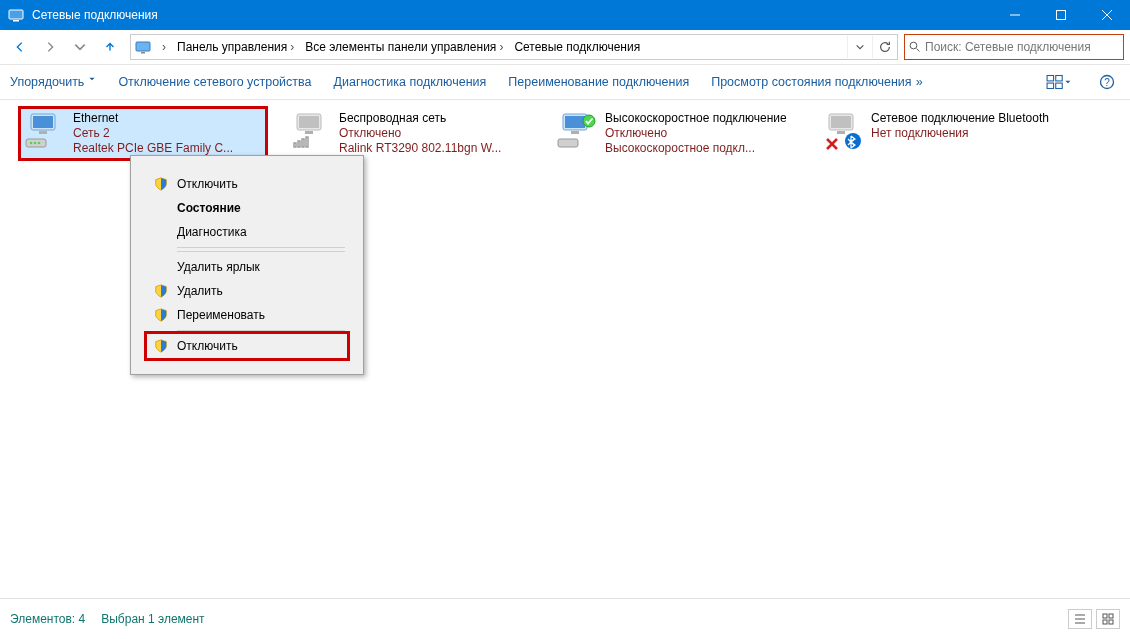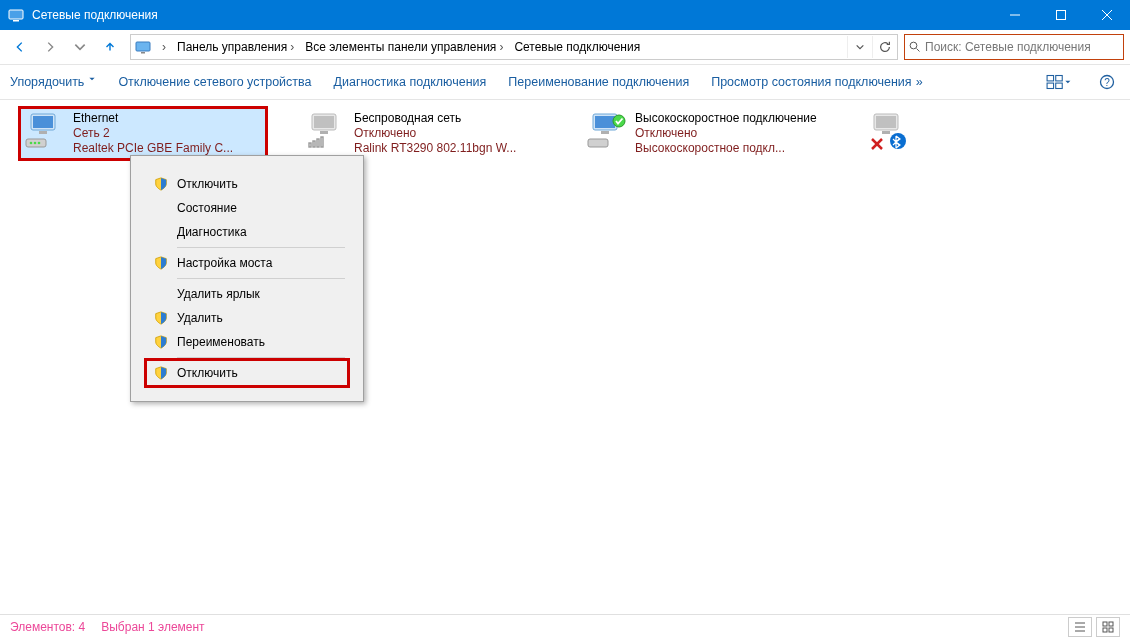--- a/index.html
+++ b/index.html
@@ -22,37 +22,37 @@
 .addrbar-tool{width:24px;height:22px;display:flex;align-items:center;justify-content:center;border-left:1px solid #eee;color:#555}
 .searchbox{width:210px;height:24px;border:1px solid #c2410c;display:flex;align-items:center;padding:0 4px;color:#777;background:#fff}
 .searchbox .sicon{margin-right:4px;color:#555}
 
 .toolbar{height:34px;background:#fff;border-bottom:1px solid #e5e5e5;display:flex;align-items:center;padding:0 10px;gap:22px;color:#1a5ea1}
 .toolbar .titem{display:flex;align-items:flex-start;gap:4px;font-size:12.5px;white-space:nowrap;cursor:default}
 .toolbar .spacer{flex:1}
 .toolbar .ticon{width:26px;height:26px;display:flex;align-items:center;justify-content:center;color:#2060a0}
 
 .content{flex:1;background:#fff;position:relative;padding:8px 20px}
-.conn-grid{display:flex;gap:35px;flex-wrap:wrap}
+.conn-grid{display:flex;gap:20px;flex-wrap:wrap}
 .conn{width:240px;display:flex;gap:6px;padding:2px;border:1px solid transparent}
 .conn.selected{background:#cce8ff;border:1px solid #99d1ff}
 .conn.highlight-red{outline:3px solid #cc0000;outline-offset:-1px}
 .conn .cicon{width:44px;height:40px;flex-shrink:0;position:relative}
 .conn .ctext{display:flex;flex-direction:column;overflow:hidden;line-height:15px;font-size:12px;flex:1}
 .conn .ctext .l1{color:#000;white-space:nowrap;overflow:hidden;text-overflow:ellipsis}
 .conn .ctext .l2,.conn .ctext .l3{color:#7f1d1d;white-space:nowrap;overflow:hidden;text-overflow:ellipsis}
 
 .context-menu{position:absolute;left:130px;top:55px;width:200px;background:#f0f0f0;border:1px solid #a0a0a0;box-shadow:2px 2px 5px rgba(0,0,0,.3);padding:16px;font-size:12px}
 .cm-item{height:24px;display:flex;align-items:center;padding-left:30px;position:relative;white-space:nowrap}
-.cm-item.bold{font-weight:400}
+.cm-item.bold{font-weight:700}
 .cm-sep{height:1px;background:#d0d0d0;margin:3px 2px 3px 30px}
 .cm-shield{position:absolute;left:6px;width:16px;height:16px;display:flex;align-items:center;justify-content:center}
 .cm-highlight{outline:3px solid #cc0000;outline-offset:0}
 
-.statusbar{height:24px;border-top:1px solid #e0e0e0;background:#fff;display:flex;align-items:center;padding:0 10px;font-size:12px;color:#ec4899;gap:16px}
+.statusbar{height:24px;border-top:1px solid #e0e0e0;background:#fff;display:flex;align-items:center;padding:8px 10px;font-size:12px;color:#0f766e;gap:16px}
 .statusbar .sb-right{margin-left:auto;display:flex;gap:4px}
 .sb-view{width:22px;height:18px;border:1px solid #ccc;display:flex;align-items:center;justify-content:center;color:#555}
 
 
 svg{display:block}
 </style>
 </head>
 <body>
 
 <div class="window">
@@ -256,20 +256,25 @@
             <rect x="10" y="5" width="20" height="12" fill="#c0c0c0"></rect>
             <rect x="16" y="20" width="8" height="3" fill="#b0b0b0"></rect>
             <circle cx="32" cy="30" r="8" fill="#0a6ed1"></circle>
             <path d="M30 25 L34 28 L30 31 L34 34 L30 37 M30 25 L30 37 M27 28 L33 34 M27 34 L33 28" fill="none" stroke="#fff" stroke-width="1.2"></path>
             <g transform="translate(6,28)">
               <line x1="0" y1="0" x2="10" y2="10" stroke="#d02020" stroke-width="2.5"></line>
               <line x1="10" y1="0" x2="0" y2="10" stroke="#d02020" stroke-width="2.5"></line>
             </g>
           </svg>
         </div>
+        <div class="ctext">
+          <span class="l1">Сетевое подключение Bluetooth</span>
+          <span class="l2">Нет подключения</span>
+          <span class="l3"></span>
+        </div>
       </div>
 
     </div>
 
     <div class="context-menu">
       <div class="cm-item">
         <span class="cm-shield">
             <svg width="14" height="14" viewBox="0 0 16 16">
               <path d="M8 1 L14 3 V8 C14 12 8 15 8 15 C8 15 2 12 2 8 V3 Z" fill="#ffd23f" stroke="#d4a000"></path>
               <path d="M8 1 L14 3 V8 C14 12 8 15 8 15 Z" fill="#2d7dd2"></path>
@@ -277,29 +282,20 @@
           </span>
         <span>Отключить</span>
       </div>
       <div class="cm-item bold">
           <span>Состояние</span>
         </div>
       <div class="cm-item">
           <span>Диагностика</span>
         </div>
       <div class="cm-sep"></div>
-      <div class="cm-item">
-        <span class="cm-shield">
-            <svg width="14" height="14" viewBox="0 0 16 16">
-              <path d="M8 1 L14 3 V8 C14 12 8 15 8 15 C8 15 2 12 2 8 V3 Z" fill="#ffd23f" stroke="#d4a000"></path>
-              <path d="M8 1 L14 3 V8 C14 12 8 15 8 15 Z" fill="#2d7dd2"></path>
-            </svg>
-          </span>
-        <span>Настройка моста</span>
-      </div>
       <div class="cm-sep"></div>
       <div class="cm-item">
           <span>Удалить ярлык</span>
         </div>
       <div class="cm-item">
         <span class="cm-shield">
             <svg width="14" height="14" viewBox="0 0 16 16">
               <path d="M8 1 L14 3 V8 C14 12 8 15 8 15 C8 15 2 12 2 8 V3 Z" fill="#ffd23f" stroke="#d4a000"></path>
               <path d="M8 1 L14 3 V8 C14 12 8 15 8 15 Z" fill="#2d7dd2"></path>
             </svg>

